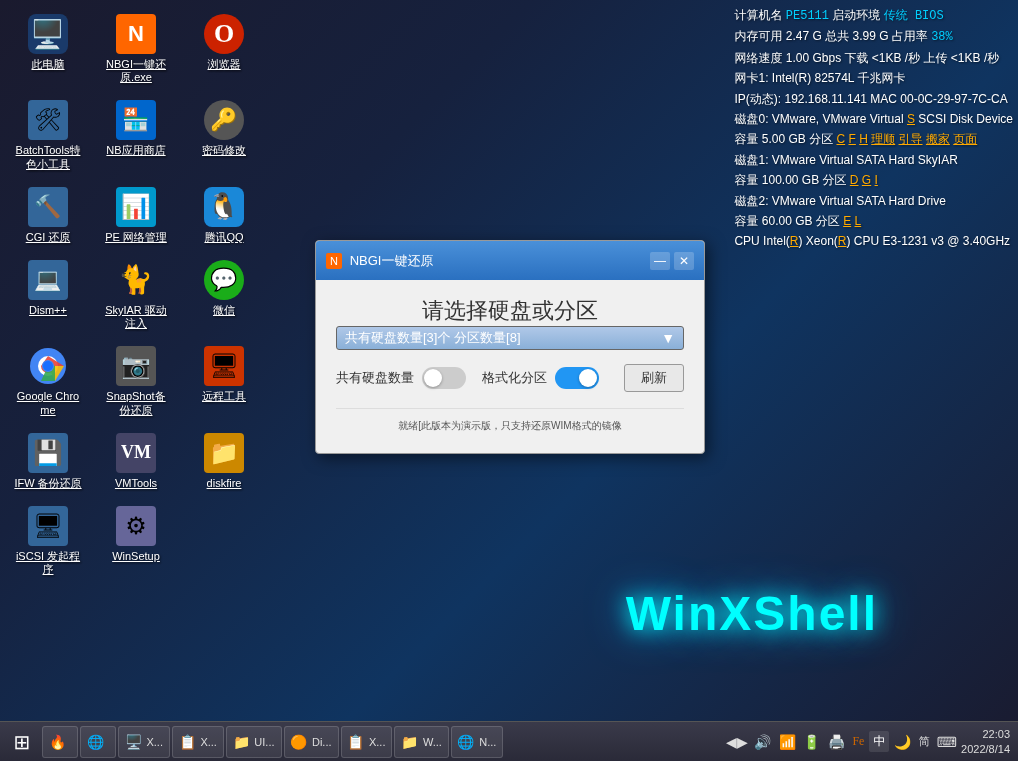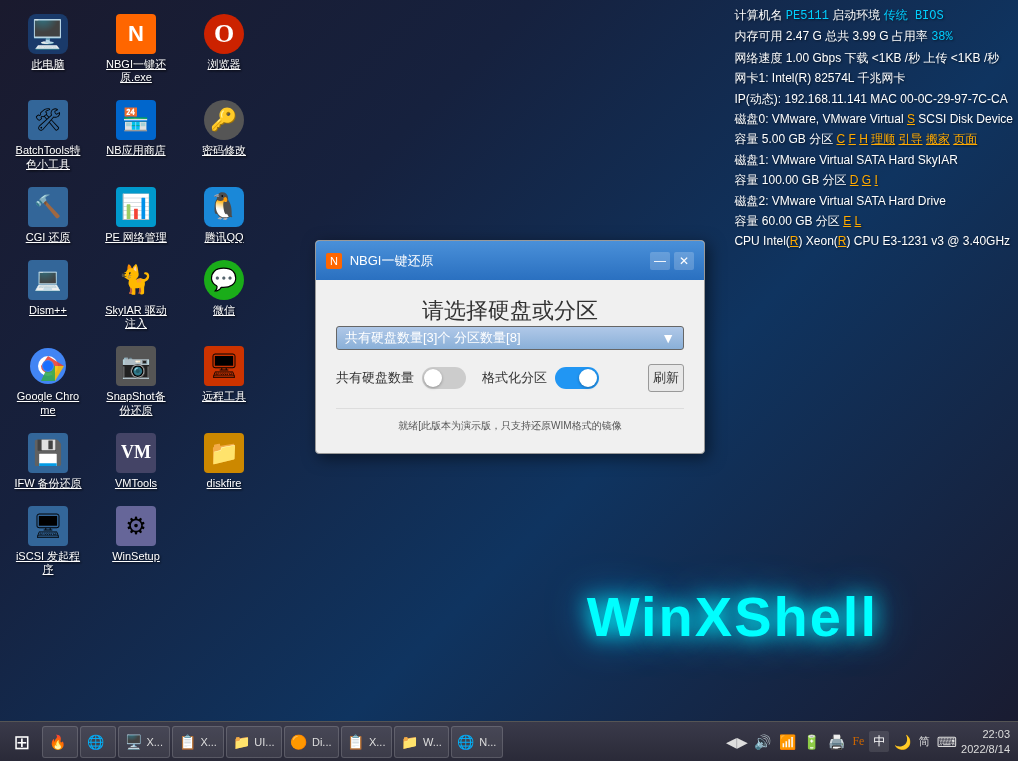--- a/index.html
+++ b/index.html
@@ -71,23 +71,23 @@
       line-height: 1.7;
       text-shadow: 1px 1px 2px rgba(0,0,0,0.5);
       max-width: 400px;
     }
     .sysinfo .highlight { color: #00cfff; font-family: Liberation Mono, monospace; }
     .sysinfo .link { color: #ffaa00; text-decoration: underline; }
 
     
     .winxshell-text {
       position: absolute;
-      bottom: 112px;
+      bottom: 120px;
       right: 140px;
-      font-size: 56px;
+      font-size: 48px;
       font-weight: bold;
       color: #00ffff;
       text-shadow: 0 0 20px #00ffff, 0 0 40px #00aaff;
       letter-spacing: 2px;
     }
 
     
     .dialog-overlay {
       position: absolute;
       top: 0; left: 0; right: 0; bottom: 0;
@@ -213,21 +213,21 @@
       border-radius: 50%;
       background: #fff;
       box-shadow: 0 1px 3px rgba(0,0,0,0.3);
       transition: left 0.2s;
     }
     .toggle-track.off .toggle-thumb { left: 2px; }
     .toggle-track.on .toggle-thumb { left: 24px; }
 
     .refresh-btn {
       margin-left: auto;
-      padding: 4px 4px;
+      padding: 4px 16px;
       background: #e8e8e8;
       border: 1px solid #999;
       border-radius: 3px;
       font-size: 13px;
       cursor: pointer;
       color: #333;
     }
 
     .dialog-footer-text {
       font-size: 10px;

